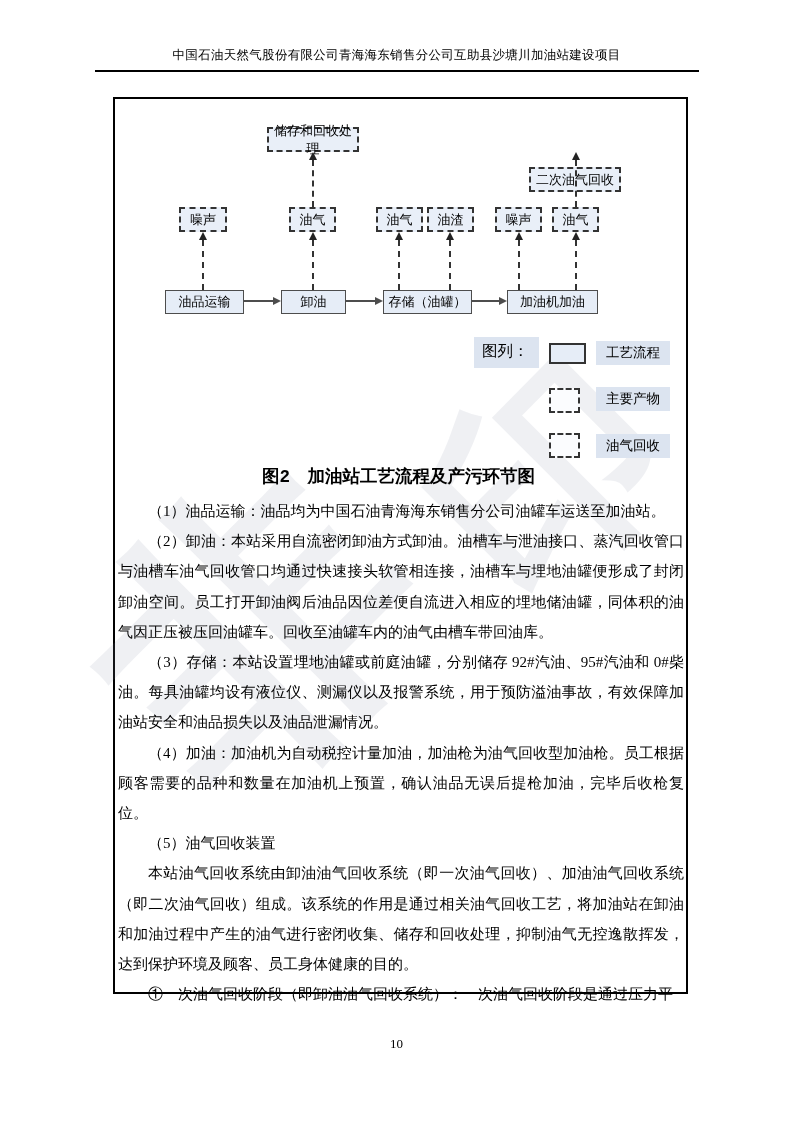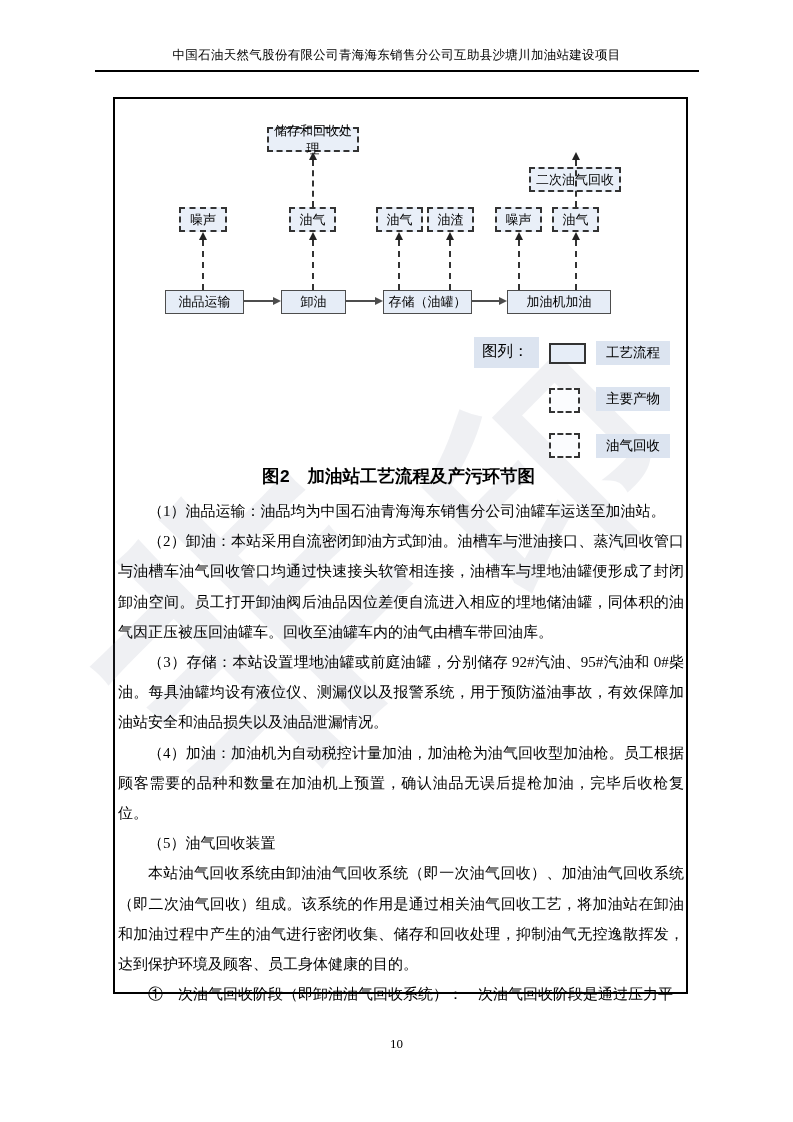--- a/index.html
+++ b/index.html
@@ -62,21 +62,21 @@
   <div class="fc-node fc-dashed" style="left:179px;top:207px;width:48px;height:25px;">噪声</div>
   <div class="fc-node fc-dashed" style="left:289px;top:207px;width:47px;height:25px;">油气</div>
   <div class="fc-node fc-dashed" style="left:376px;top:207px;width:47px;height:25px;">油气</div>
   <div class="fc-node fc-dashed" style="left:427px;top:207px;width:47px;height:25px;text-align:right;">油渣</div>
   <div class="fc-node fc-dashed" style="left:495px;top:207px;width:47px;height:25px;">噪声</div>
   <div class="fc-node fc-dashed" style="left:552px;top:207px;width:47px;height:25px;">油气</div>
 
   <div class="fc-node" style="left:165px;top:290px;width:79px;height:24px;font-family:Liberation Serif, serif;">油品运输</div>
   <div class="fc-node" style="left:281px;top:290px;width:65px;height:24px;">卸油</div>
   <div class="fc-node" style="left:383px;top:290px;width:89px;height:24px;">存储（油罐）</div>
-  <div class="fc-node" style="left:507px;top:290px;width:104px;height:24px;font-family:Liberation Serif, serif;">加油机加油</div>
+  <div class="fc-node" style="left:507px;top:290px;width:91px;height:24px;font-family:Liberation Serif, serif;">加油机加油</div>
 
   <div class="arrow-up" style="left:199px;top:232px;"></div>
   <div class="vline" style="left:202px;top:240px;height:50px;"></div>
 
   <div class="arrow-up" style="left:309px;top:232px;"></div>
   <div class="vline" style="left:312px;top:240px;height:50px;"></div>
 
   <div class="arrow-up" style="left:309px;top:152px;"></div>
   <div class="vline" style="left:312px;top:160px;height:47px;"></div>
 

